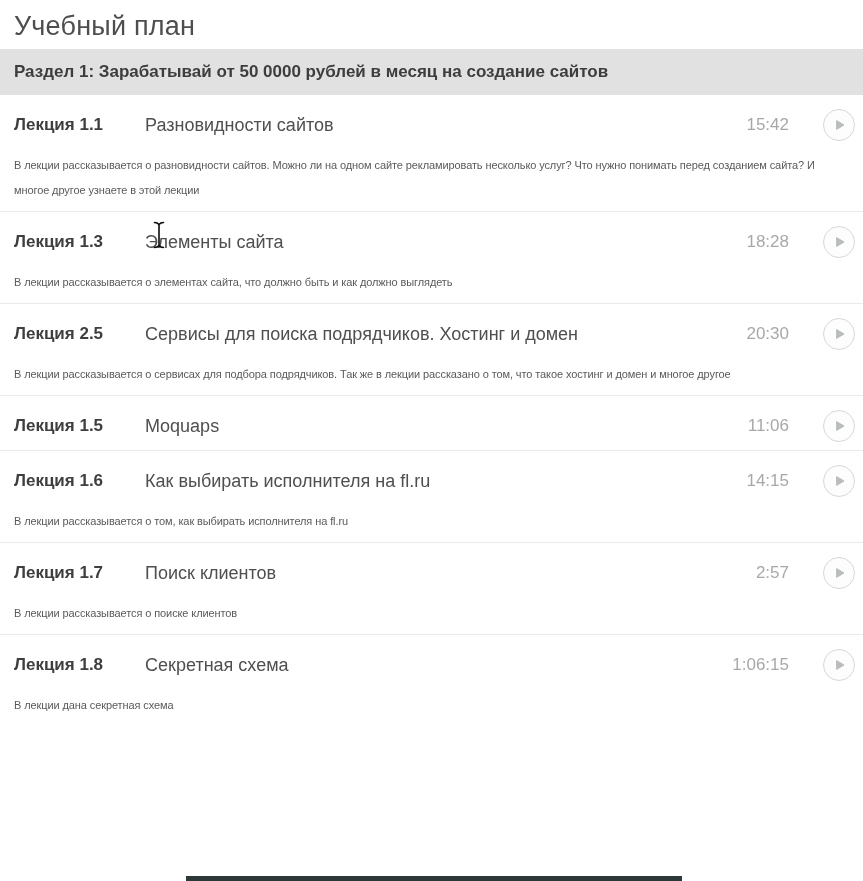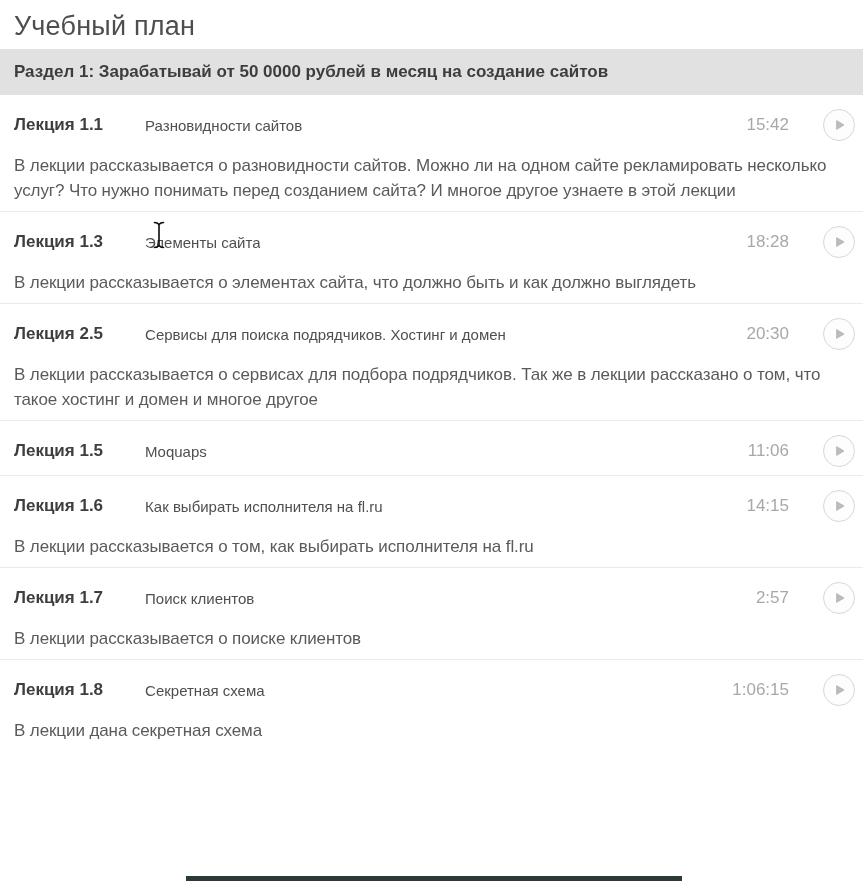--- a/index.html
+++ b/index.html
@@ -46,21 +46,21 @@
     height: 32px;
     gap: 18px;
   }
   .lec-label {
     font-size: 17px;
     font-weight: 700;
     color: #3e3e3e;
     white-space: nowrap;
   }
   .lec-title {
-    font-size: 15px;
+    font-size: 18px;
     color: #4f4f4f;
     margin-left: 24px;
     white-space: nowrap;
     overflow: hidden;
   }
   .duration {
     margin-left: auto;
     font-size: 17px;
     color: #a8a8a8;
     white-space: nowrap;
@@ -73,21 +73,21 @@
     background: #fdfdfd;
     display: flex;
     align-items: center;
     justify-content: center;
     padding: 0;
     cursor: pointer;
   }
   .play-button svg { display: block; margin-left: 2px; }
   .desc {
     margin-top: 12px;
-    font-size: 17px;
+    font-size: 11px;
     line-height: 25px;
     color: #5a5a5a;
     letter-spacing: -0.1px;
     padding-right: 16px;
     min-height: 25px;
   }
   .text-cursor {
     position: absolute;
     left: 152px;
     top: 221px;

